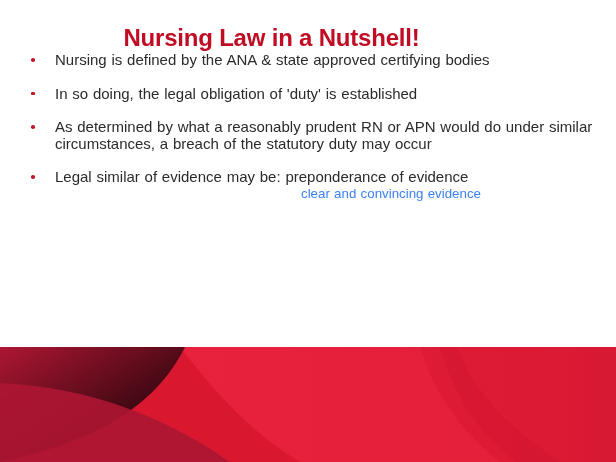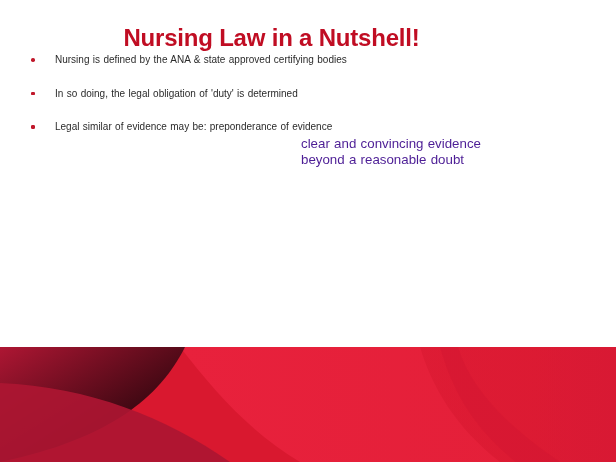--- a/index.html
+++ b/index.html
@@ -53,35 +53,35 @@
   .bullet-marker {
     position: absolute;
     left: 31px;
     top: 6px;
     width: 3.5px;
     height: 3.5px;
     background: #C0182B;
     border-radius: 50%;
   }
   .bullet-text {
-    font-size: 10px;
+    font-size: 15px;
     line-height: 16.5px;
     color: #2b2b2b;
     text-align: left;
     word-spacing: 0.6px;
   }
 
   
   .sub-lines {
     margin-left: 246px;
   }
   .sub-line {
     font-size: 13.3px;
     line-height: 16.5px;
-    color: #4c1d95;
+    color: #3b82f6;
     word-spacing: 0.6px;
   }
 
   
   .footer-band {
     position: absolute;
     left: 0;
     bottom: 0;
     width: 616px;
     height: 115px;
@@ -107,34 +107,34 @@
       <span class="bullet-marker"></span>
       <div class="bullet-text">Nursing is defined by the ANA &amp; state approved certifying bodies</div>
     </div>
 
     <div class="bullet-item">
       <span class="bullet-marker"></span>
     </div>
 
     <div class="bullet-item">
       <span class="bullet-marker"></span>
-      <div class="bullet-text">In so doing, the legal obligation of 'duty' is determined</div>
+      <div class="bullet-text">In so doing, the legal obligation of 'duty' is established</div>
     </div>
 
     <div class="bullet-item">
       <span class="bullet-marker"></span>
+      <div class="bullet-text">As determined by what a reasonably prudent RN or APN would do under similar circumstances, a breach of the statutory duty may occur</div>
     </div>
 
 
     <div class="bullet-item">
       <span class="bullet-marker"></span>
       <div class="bullet-text">Legal similar of evidence may be: preponderance of evidence</div>
       <div class="sub-lines">
         <div class="sub-line">clear and convincing evidence</div>
-        <div class="sub-line">beyond a reasonable doubt</div>
       </div>
     </div>
 
   </div>
 
   <div class="footer-band">
     <svg viewBox="0 0 616 115" preserveAspectRatio="none">
       <defs>
         <linearGradient id="gMid" x1="0" y1="0" x2="1" y2="0">
           <stop offset="0%" stop-color="#D81830"></stop>

